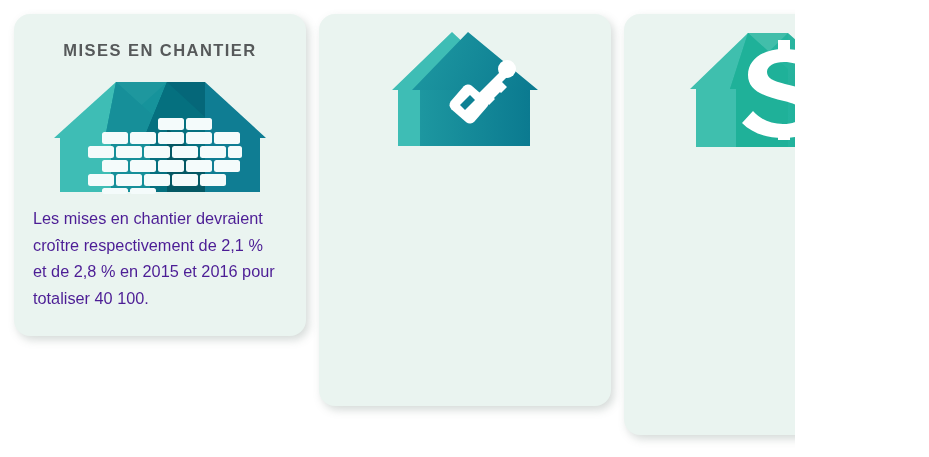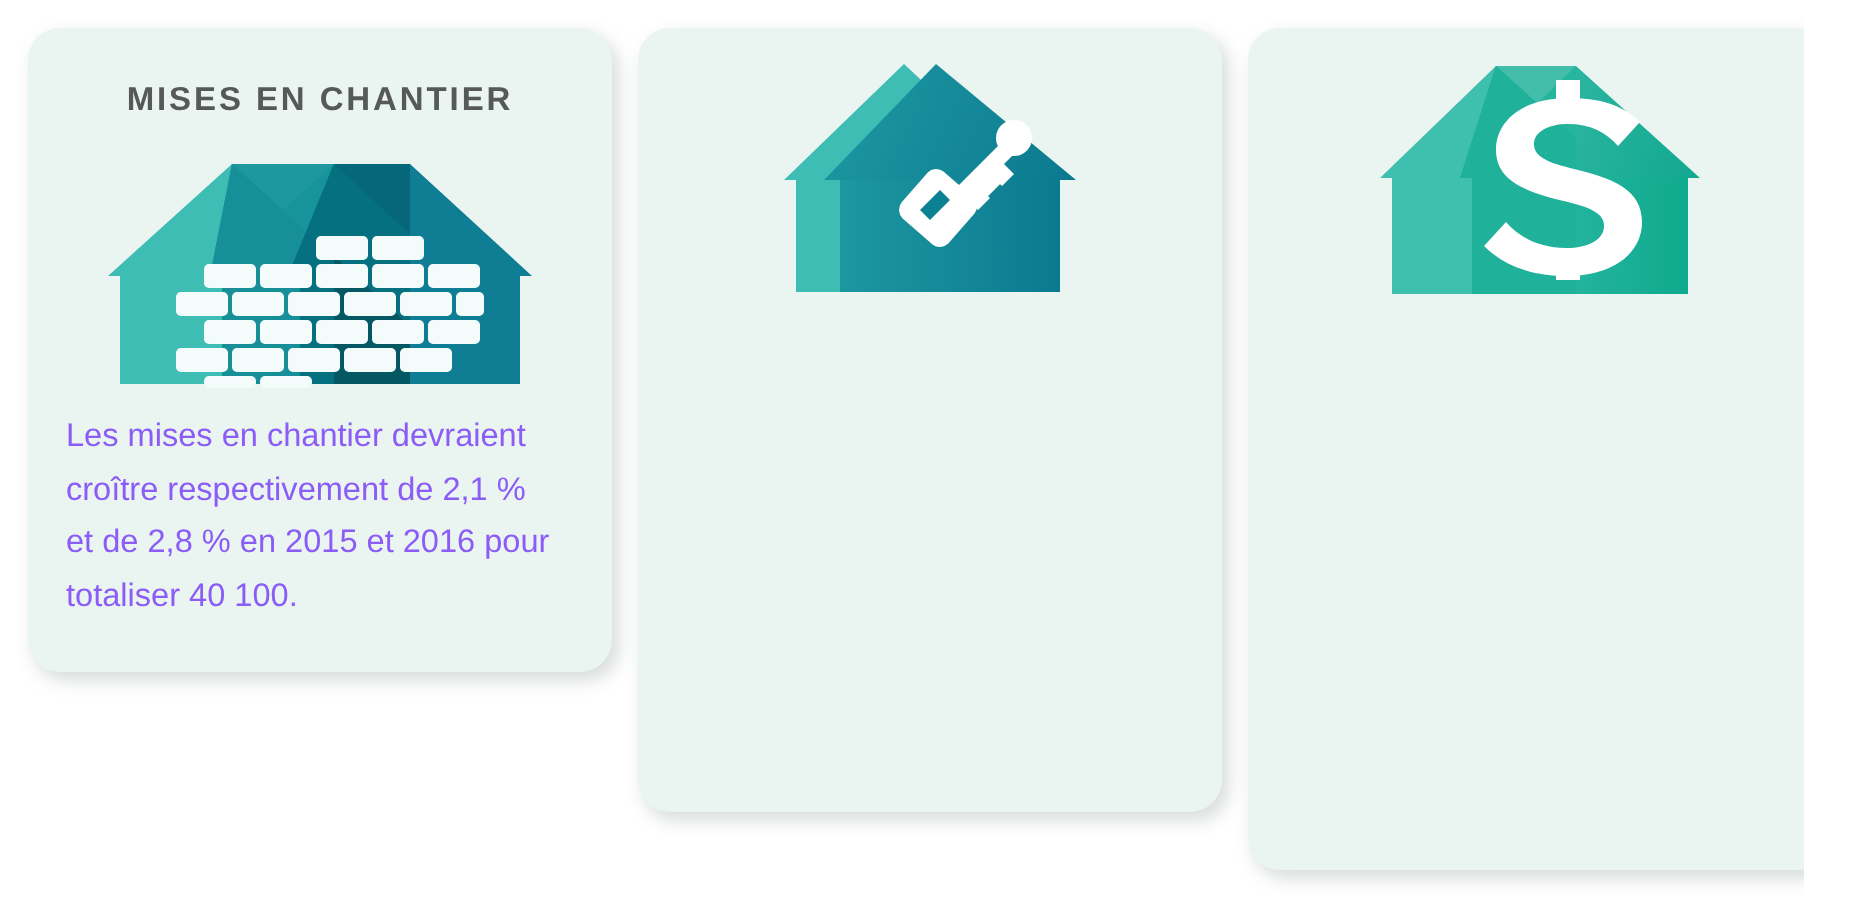--- a/index.html
+++ b/index.html
@@ -7,21 +7,21 @@
 
   html, body {
     width: 929px;
     height: 457px;
     background: #ffffff;
     font-family: "Liberation Sans", sans-serif;
   }
 
   .board {
     position: relative;
-    width: 902px;
+    width: 795px;
     height: 457px;
     background: #ffffff;
     overflow: hidden;
   }
 
   
   .card {
     position: absolute;
     background: #eaf4f0;
     border-radius: 16px;
@@ -52,21 +52,21 @@
     align-items: flex-start;
   }
   #card-1 .icon-wrap { margin-top: 12px; height: 124px; }
   #card-2 .icon-wrap { margin-top: 14px; height: 124px; }
   #card-3 .icon-wrap { margin-top: 13px; height: 126px; }
 
   .icon-svg { display: block; }
 
   
   .card-body {
-    color: #8b5cf6;
+    color: #4c1d95;
     font-size: 16.3px;
     line-height: 26.5px;
     white-space: pre-line;
   }
   #card-1 .card-body { margin: 9px 0 0 19px; }
   #card-2 .card-body { margin: 12px 0 0 19px; }
   #card-3 .card-body { margin: 14px 0 0 19px; }
 </style>
 </head>
 <body>

